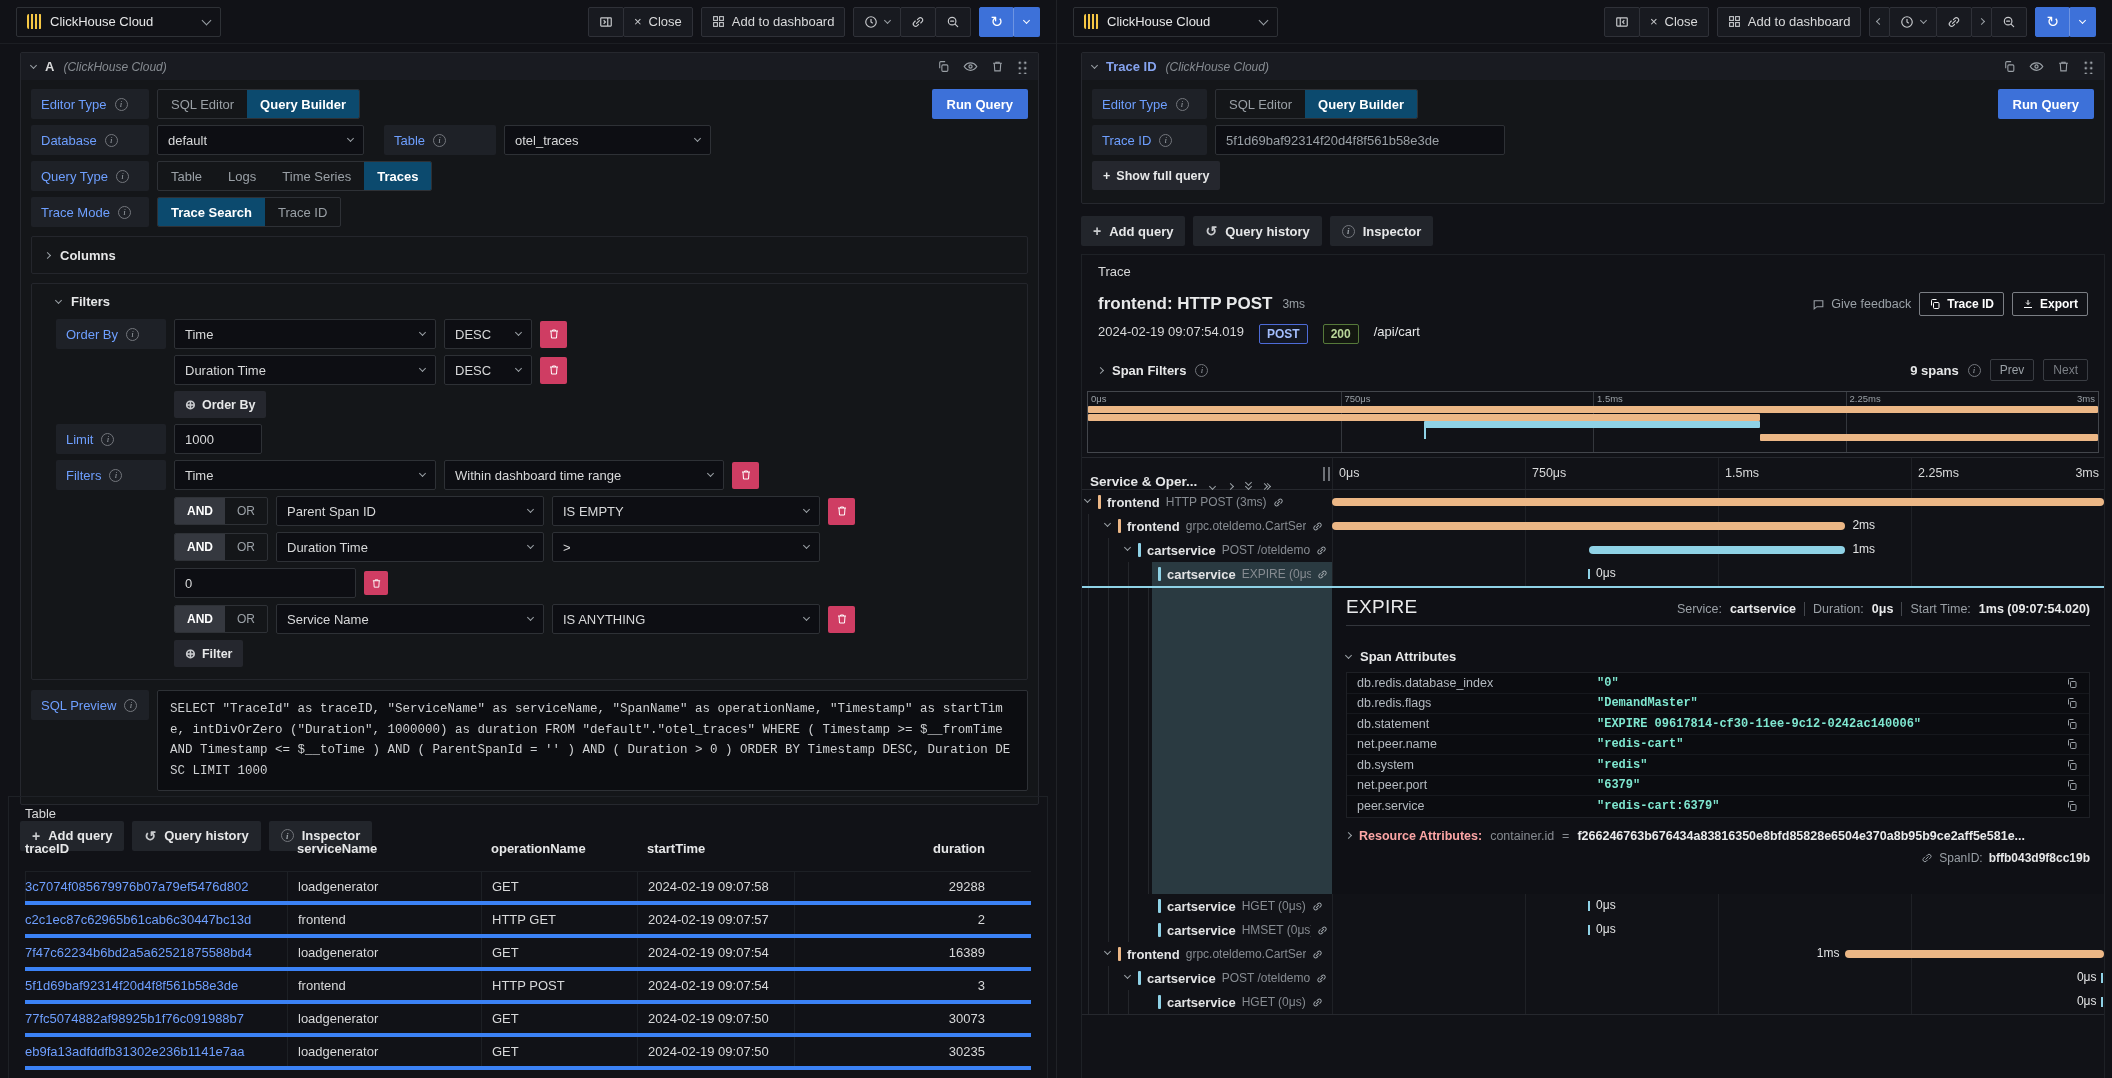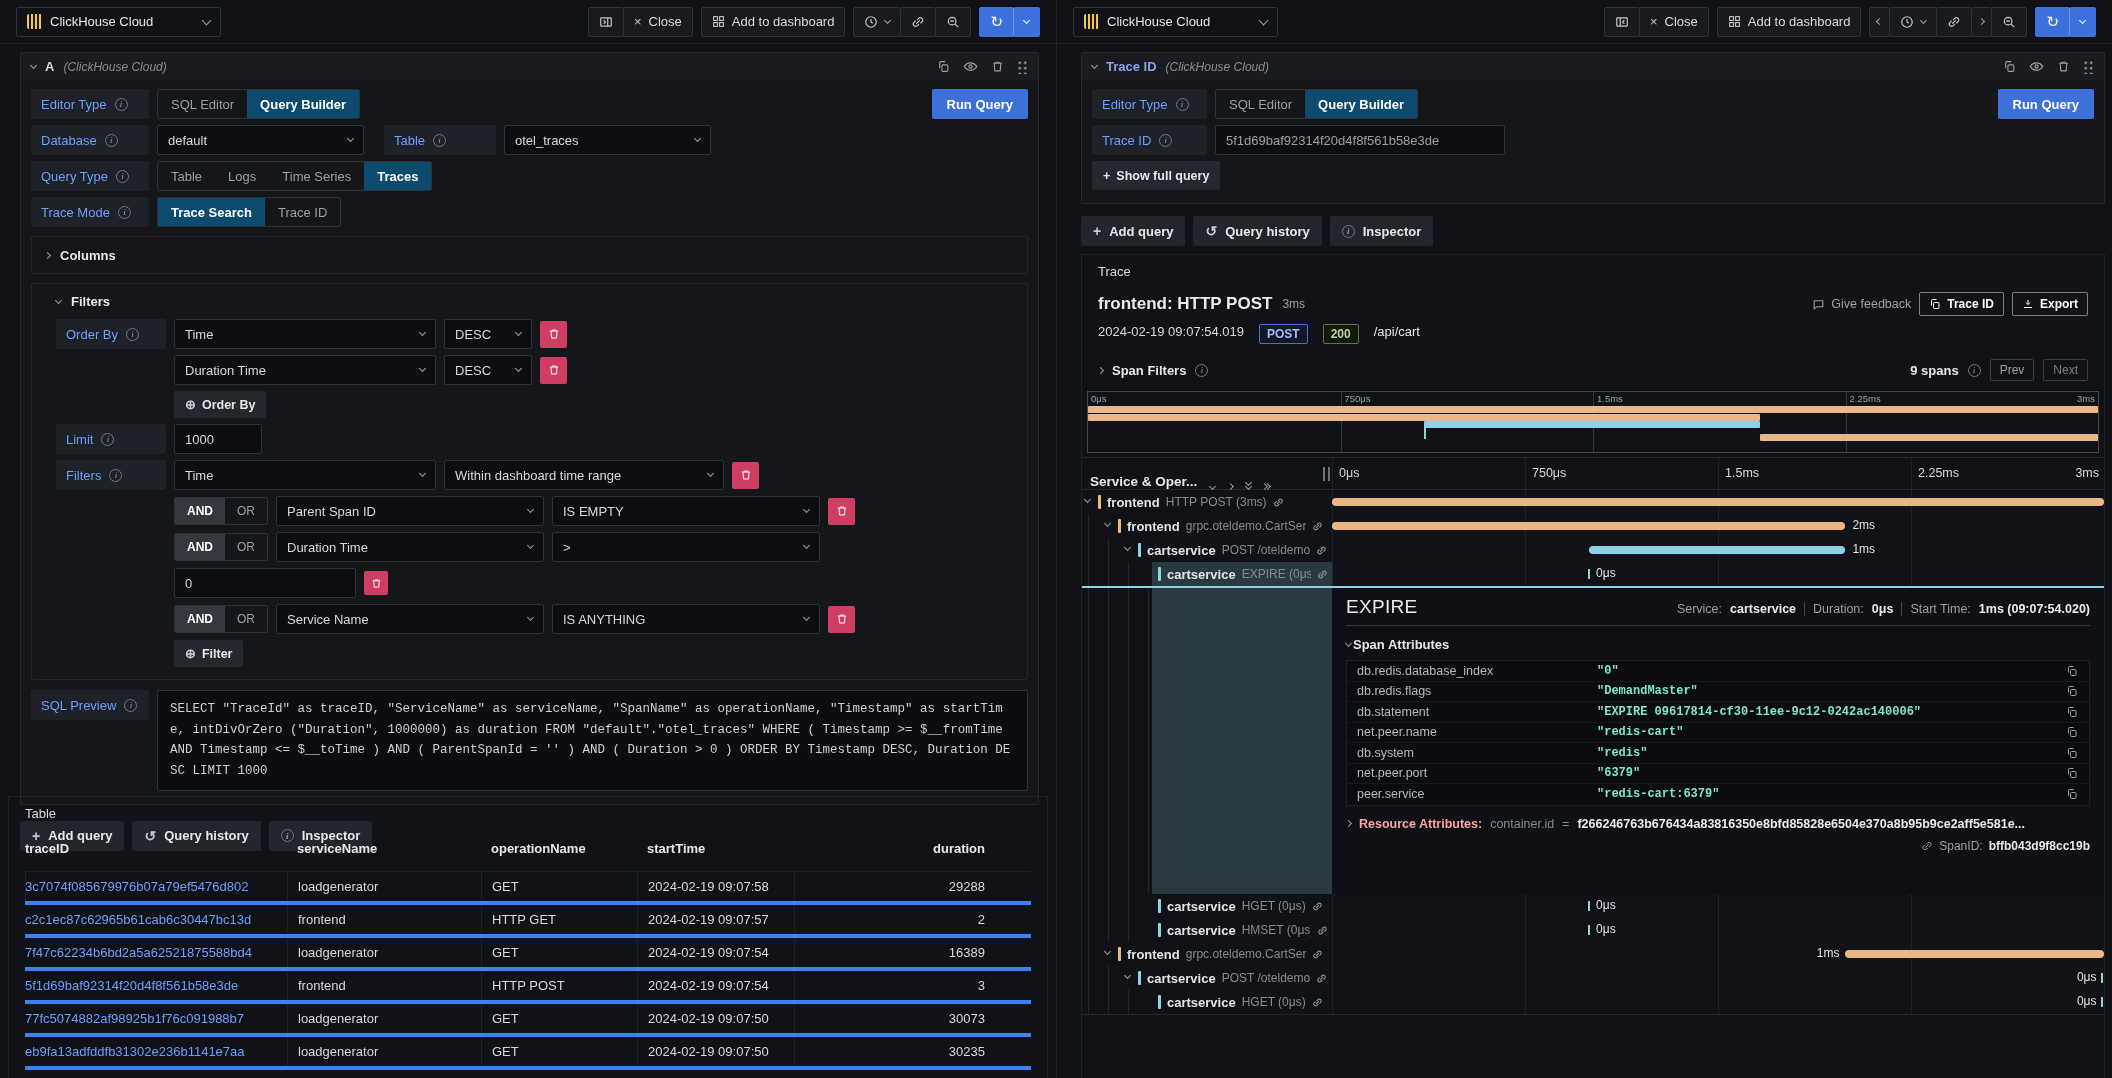--- a/index.html
+++ b/index.html
@@ -148,21 +148,21 @@
   
   .detail-wrap{display:flex;border-top:2px solid #8fd2e6;min-height:308px;}
   .d-gutter{width:250px;position:relative;flex:none;}
   .d-gutter .selblock{position:absolute;left:70px;right:0;top:0;bottom:0;background:#2a3a41;}
   .d-panel{flex:1;padding:8px 14px 6px;background:#0f1015;}
   .d-head{display:flex;align-items:baseline;border-bottom:1px solid #33363c;padding-bottom:7px;}
   .d-title{font-size:19px;color:#e9eaeb;letter-spacing:.3px;}
   .d-meta{margin-left:auto;font-size:12.5px;color:#9aa0a6;display:flex;align-items:center;gap:8px;}
   .d-meta b{color:#e9eaeb;}
   .m-sep{width:1px;height:14px;background:#43464c;}
-  .d-attr-h{display:flex;align-items:center;gap:2px;margin:11px 0 8px;font-weight:700;color:#e6e7e8;}
+  .d-attr-h{display:flex;align-items:center;gap:9px;margin:23px 0 8px;font-weight:700;color:#e6e7e8;}
   .attrs{border:1px solid #1e2025;}
   .attr-row{display:grid;grid-template-columns:250px 1fr 34px;align-items:center;height:20.5px;background:#0b0c10;border-bottom:1px solid #16181d;}
   .attr-row:last-child{border-bottom:none;}
   .attr-k{padding-left:10px;color:#b4bac0;font-size:12.5px;}
   .attr-v{font-family:"Liberation Mono",monospace;font-size:12px;font-weight:700;color:#7fe7d0;overflow:hidden;white-space:nowrap;}
   .attr-c{color:#9aa0a6;display:flex;justify-content:center;}
   .d-res{display:flex;align-items:center;gap:8px;margin-top:11px;font-size:12.5px;}
   .res-l{font-weight:700;color:#fca5a5;}
   .res-k{color:#868b91;}
   .res-eq{color:#868b91;}

